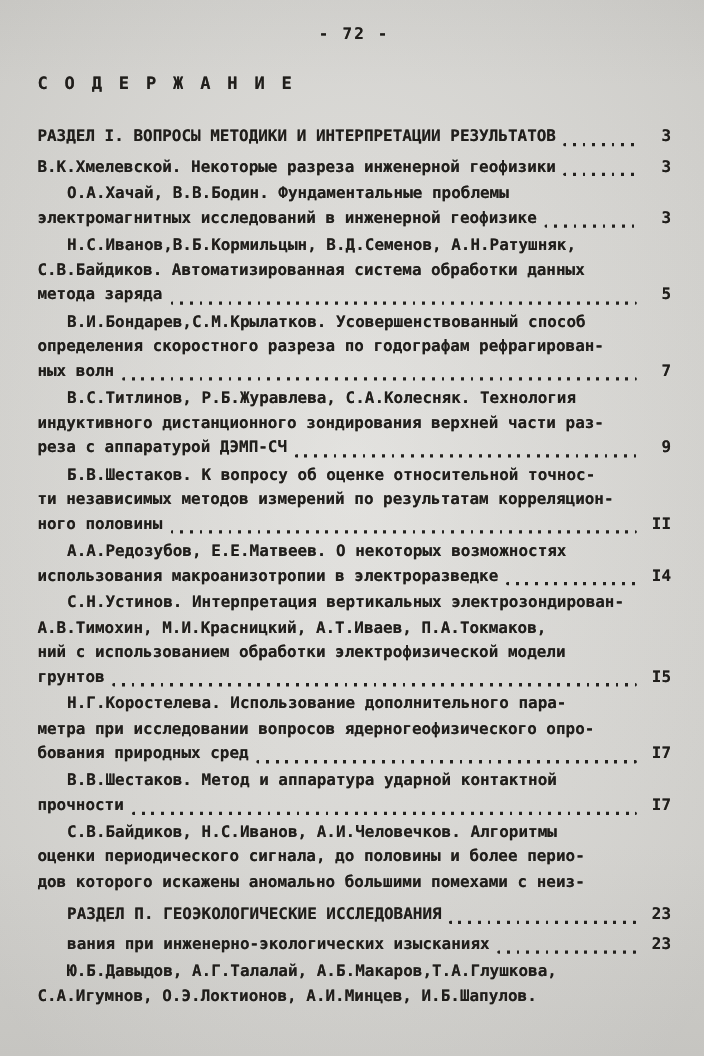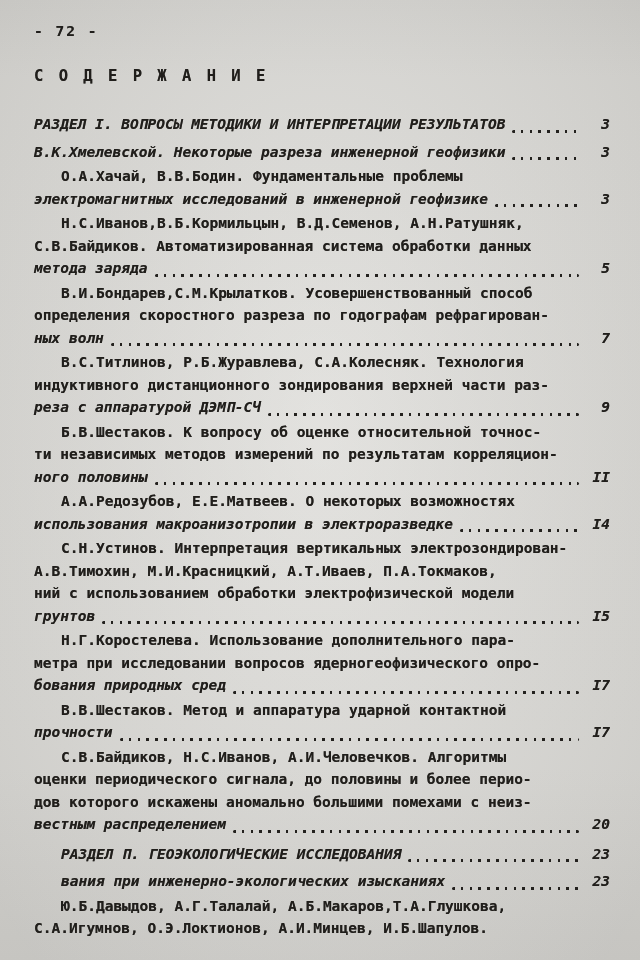--- a/index.html
+++ b/index.html
@@ -20,21 +20,21 @@
     font-family: "DejaVu Sans Mono", "Liberation Mono", monospace;
     font-weight: bold;
     font-size: 14.5px;
     line-height: 22.5px;
     text-shadow: 0 0 0.5px rgba(32,30,27,0.65);
   }
   .inner {
     padding: 20px 30px 0 34px;
   }
   .folio {
-    text-align: left;
+    text-align: center;
     letter-spacing: 2px;
     margin-bottom: 22px;
   }
   .title {
     font-size: 15.5px;
     font-weight: bold;
     margin: 0 0 26px 0;
     letter-spacing: 3px;
   }
   .toc .entry {
@@ -47,21 +47,20 @@
   .line {
     white-space: nowrap;
   }
   .entry.indent .line:first-child {
     padding-left: 27px;
   }
   .line.last {
     display: flex;
     align-items: flex-end;
     white-space: normal;
-    font-style: italic;
   }
   .line.last .txt {
     white-space: nowrap;
     flex: 0 0 auto;
   }
   .leader {
     flex: 1 1 auto;
     min-width: 10px;
     position: relative;
     margin: 0 7px 0 7px;
@@ -183,25 +182,20 @@
           <div class="line last">
             <span class="txt">прочности</span>
             <span class="leader"></span>
             <span class="pg">I7</span>
           </div>
         </div>
         <div class="entry indent">
           <div class="line"><span class="txt">С.В.Байдиков, Н.С.Иванов, А.И.Человечков. Алгоритмы</span></div>
           <div class="line"><span class="txt">оценки периодического сигнала, до половины и более перио-</span></div>
           <div class="line"><span class="txt">дов которого искажены аномально большими помехами с неиз-</span></div>
-          <div class="line last">
-            <span class="txt">вестным распределением</span>
-            <span class="leader"></span>
-            <span class="pg">20</span>
-          </div>
         </div>
         <div class="entry section indent">
           <div class="line last">
             <span class="txt">РАЗДЕЛ П. ГЕОЭКОЛОГИЧЕСКИЕ ИССЛЕДОВАНИЯ</span>
             <span class="leader"></span>
             <span class="pg">23</span>
           </div>
         </div>
         <div class="entry indent">
           <div class="line last">

